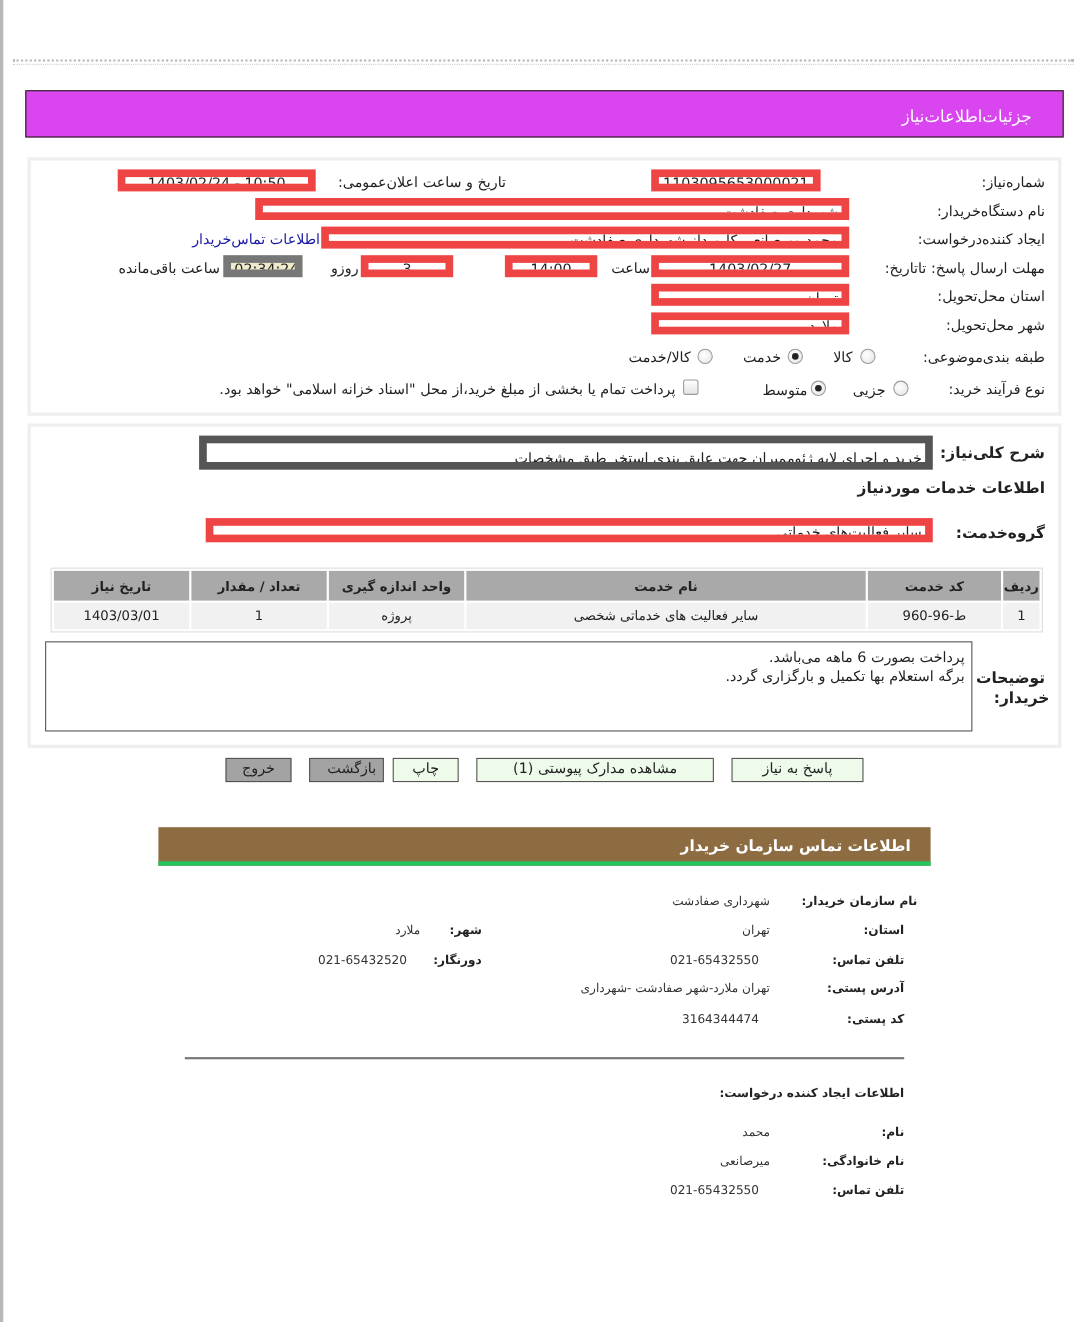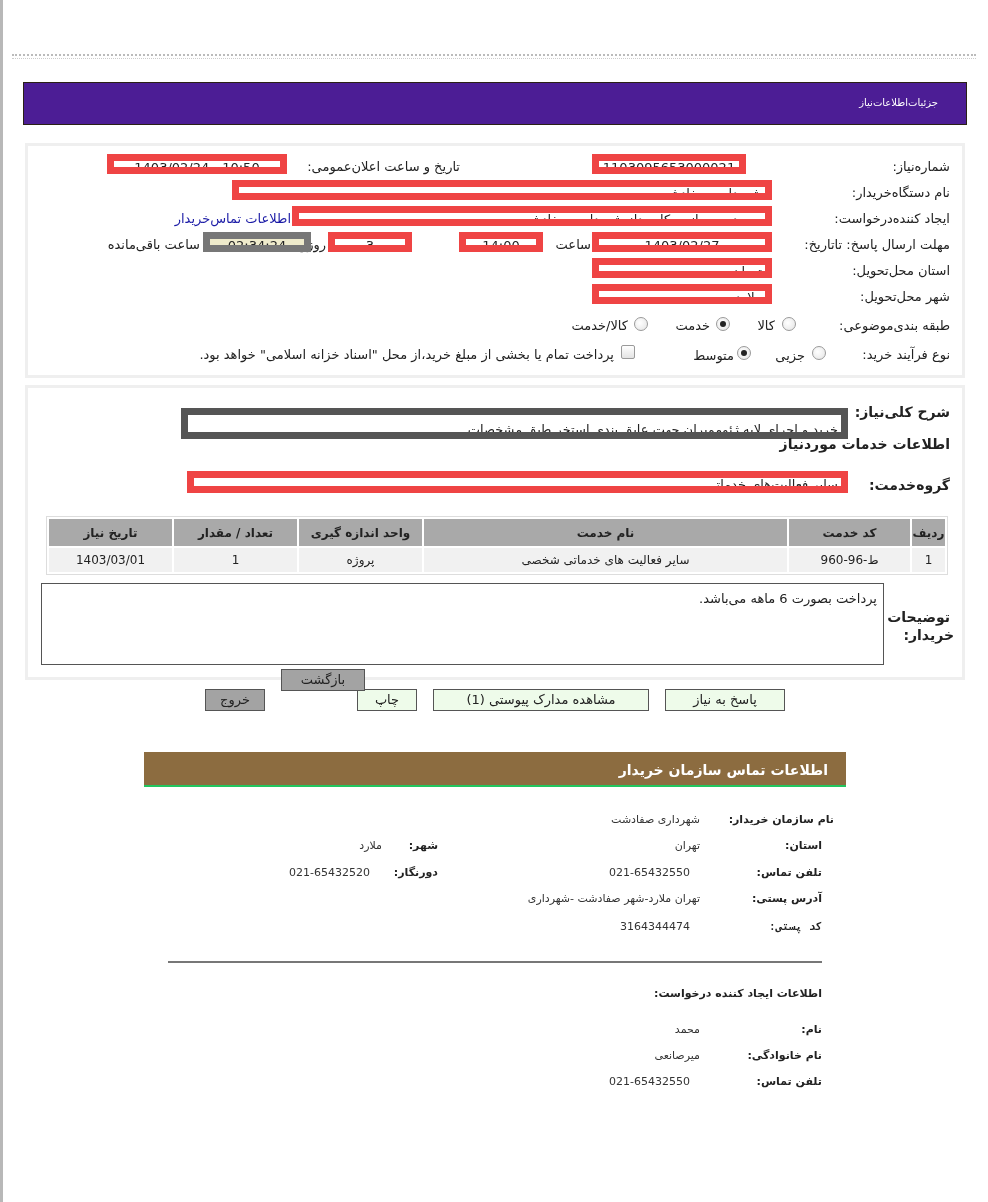--- a/index.html
+++ b/index.html
@@ -7,22 +7,22 @@
   body {
     width: 988px; height: 1202px; background: #ffffff; position: relative;
     font-family: "DejaVu Sans", sans-serif; font-size: 13px; color: #222;
     overflow: hidden; direction: rtl;
   }
   .left-rule { position: absolute; left: 0; top: 0; width: 3px; height: 1202px; background: #b8b8b8; }
   .top-rule { position: absolute; left: 12px; top: 54px; width: 964px; height: 5px;
     border-top: 2px dotted #bbb; border-bottom: 1px dotted #ccc; }
   .main-header {
     position: absolute; left: 23px; top: 82px; width: 944px; height: 43px;
-    background: #4c1d95; border: 1px solid #2a2016; color: #fff;
-    font-size: 10px; padding: 14px 28px 0 0; text-align: right;
+    background: #d946ef; border: 1px solid #2a2016; color: #fff;
+    font-size: 15px; padding: 14px 28px 0 0; text-align: right;
   }
   .panel { position: absolute; background: #fff; border: 3px solid #efefef; }
   .lbl { position: absolute; font-size: 13px; color: #222; white-space: nowrap; }
   .lbl.b { font-weight: bold; font-size: 14px; }
   .box {
     position: absolute; border: 7px solid #ef4444; background: #fff; height: 20px;
     font-size: 13px; line-height: 13px; padding: 0 3px; text-align: right;
     white-space: nowrap; overflow: hidden; color: #222;
   }
   .box.ltr { direction: ltr; text-align: right; }
@@ -39,21 +39,21 @@
   table.svc th { background: #a9a9a9; color: #222; font-size: 12px; font-weight: bold; height: 27px; text-align: center; padding: 0; }
   table.svc td { background: #f1f1f1; font-size: 12px; height: 24px; text-align: center; padding: 0; }
   .notes { position: absolute; left: 41px; top: 583px; width: 843px; height: 82px; border: 1px solid #555;
     padding: 6px 6px 0 0; font-size: 13px; line-height: 17px; text-align: right; }
   .notes div { white-space: nowrap; }
   .btn { position: absolute; height: 22px; border: 1px solid #555; font-size: 13px; line-height: 12px;
     text-align: center; cursor: pointer; color: #222; font-family: "DejaVu Sans", sans-serif; }
   .btn.green { background: #eefbea; }
   .btn.red { background: #a3a3a3; }
   .sub-header { position: absolute; left: 144px; top: 752px; width: 702px; height: 35px; background: #8c6c40;
-    color: #fff; font-weight: bold; font-size: 14px; padding: 10px 18px 0 0; border-bottom: 2px solid #22c55e; }
+    color: #fff; font-weight: bold; font-size: 14px; padding: 10px 18px 0 0; border-bottom: 4px solid #22c55e; }
   .ci-lbl { position: absolute; font-size: 11px; font-weight: bold; color: #222; white-space: nowrap; }
   .ci-val { position: absolute; font-size: 11px; color: #333; white-space: nowrap; }
   .hr { position: absolute; left: 168px; top: 961px; width: 654px; height: 2px; background: #777; }
 </style>
 </head>
 <body>
 
 <div class="left-rule"></div>
 <div class="top-rule"></div>
 
@@ -74,21 +74,21 @@
 <span class="lbl" style="right:38px; top:211px;">ایجاد کننده‌درخواست:</span>
 <div class="box" style="left:292px; top:206px; width:480px;text-align:right;">محمد میرصانعی کاربرداز شهرداری صفادشت</div>
 <span class="link" style="right:697px; top:211px;">اطلاعات تماس‌خریدار</span>
 
 <span class="lbl" style="right:38px; top:237px;">مهلت ارسال پاسخ: تاتاریخ:</span>
 <div class="box ltr center" style="left:592px; top:232px; width:180px;">1403/02/27</div>
 <span class="lbl" style="right:397px; top:237px;">ساعت</span>
 <div class="box ltr center" style="left:459px; top:232px; width:84px;">14:00</div>
 <div class="box ltr center" style="left:328px; top:232px; width:84px;">3</div>
 <span class="lbl" style="right:662px; top:237px;">روزو</span>
-<div class="box ltr center remain" style="left:203px; top:232px; width:108px;">02:34:24</div>
+<div class="box ltr center remain" style="left:203px; top:232px; width:72px;">02:34:24</div>
 <span class="lbl" style="right:788px; top:237px;">ساعت باقی‌مانده</span>
 
 <span class="lbl" style="right:38px; top:263px;">استان محل‌تحویل:</span>
 <div class="box" style="left:592px; top:258px; width:180px;">تهران</div>
 
 <span class="lbl" style="right:38px; top:289px;">شهر محل‌تحویل:</span>
 <div class="box" style="left:592px; top:284px; width:180px;">ملارد</div>
 
 <span class="lbl" style="right:38px; top:318px;">طبقه بندی‌موضوعی:</span>
 <span class="radio" style="left:782px; top:317px;"></span>
@@ -102,21 +102,21 @@
 <span class="radio" style="left:812px; top:346px;"></span>
 <span class="lbl" style="right:183px; top:348px;">جزیی</span>
 <span class="radio on" style="left:737px; top:346px;"></span>
 <span class="lbl" style="right:254px; top:348px;">متوسط</span>
 <span class="check" style="left:621px; top:345px;"></span>
 <span class="lbl" style="right:374px; top:347px;">پرداخت تمام یا بخشی از مبلغ خرید،از محل "اسناد خزانه اسلامی" خواهد بود.</span>
 
 <div class="panel" style="left:25px; top:385px; width:940px; height:295px;"></div>
 
 <span class="lbl b" style="right:38px; top:404px;">شرح کلی‌نیاز:</span>
-<div class="box" style="left:181px; top:396px; width:667px; height:31px; line-height:29px; border-color:#555;margin-top:12px;">خرید و اجرای لایه ژئوممبران جهت عایق بندی استخر طبق مشخصات</div>
+<div class="box" style="left:181px; top:396px; width:667px; height:31px; line-height:29px; border-color:#555;">خرید و اجرای لایه ژئوممبران جهت عایق بندی استخر طبق مشخصات</div>
 
 <span class="lbl b" style="right:38px; top:436px;">اطلاعات خدمات موردنیاز</span>
 
 <span class="lbl b" style="right:38px; top:477px;">گروه‌خدمت:</span>
 <div class="box" style="left:187px; top:471px; width:661px; height:22px;">سایر فعالیت‌های خدماتی</div>
 
 <table class="svc">
   <colgroup>
     <col style="width:33px">
       <col style="width:121px">
@@ -144,26 +144,27 @@
       <td>1</td>
       <td>1403/03/01</td>
     </tr>
   </tbody>
 </table>
 
 <span class="lbl b" style="right:38px; top:609px;">توضیحات</span>
 <span class="lbl b" style="right:34px; top:627px;">خریدار:</span>
 <div class="notes">
   <div>پرداخت بصورت 6 ماهه می‌باشد.</div>
+  <div>برگه استعلام بها تکمیل و بارگزاری گردد.</div>
 </div>
 
 <button class="btn green" style="left:665px; top:689px; width:120px;">پاسخ به نیاز</button>
 <button class="btn green" style="left:433px; top:689px; width:216px;">مشاهده مدارک پیوستی (1)</button>
 <button class="btn green" style="left:357px; top:689px; width:60px;">چاپ</button>
-<button class="btn red" style="left:281px; top:669px; width:84px;">بازگشت</button>
+<button class="btn red" style="left:281px; top:689px; width:68px;text-align:right;">بازگشت</button>
 <button class="btn red" style="left:205px; top:689px; width:60px;">خروج</button>
 
 <div class="sub-header">
   <span>اطلاعات تماس سازمان خریدار</span>
 </div>
 
 <span class="ci-lbl" style="right:154px; top:813px;">نام سازمان خریدار:</span>
 <span class="ci-val" style="right:288px; top:813px;">شهرداری صفادشت</span>
 
 <span class="ci-lbl" style="right:166px; top:839px;">استان:</span>
@@ -172,21 +173,21 @@
 <span class="ci-val" style="right:606px; top:839px;">ملارد</span>
 
 <span class="ci-lbl" style="right:166px; top:866px;">تلفن تماس:</span>
 <span class="ci-val" style="right:298px; top:866px;">021-65432550</span>
 <span class="ci-lbl" style="right:550px; top:866px;">دورنگار:</span>
 <span class="ci-val" style="right:618px; top:866px;">021-65432520</span>
 
 <span class="ci-lbl" style="right:166px; top:892px;">آدرس پستی:</span>
 <span class="ci-val" style="right:288px; top:892px;">تهران ملارد-شهر صفادشت -شهرداری</span>
 
-<span class="ci-lbl" style="right:166px; top:920px;font-family:Liberation Mono, monospace;">کد پستی:</span>
+<span class="ci-lbl" style="right:166px; top:920px;">کد پستی:</span>
 <span class="ci-val" style="right:298px; top:920px;">3164344474</span>
 
 <div class="hr"></div>
 
 <span class="ci-lbl" style="right:166px; top:987px;">اطلاعات ایجاد کننده درخواست:</span>
 
 <span class="ci-lbl" style="right:166px; top:1023px;">نام:</span>
 <span class="ci-val" style="right:288px; top:1023px;">محمد</span>
 
 <span class="ci-lbl" style="right:166px; top:1049px;">نام خانوادگی:</span>

